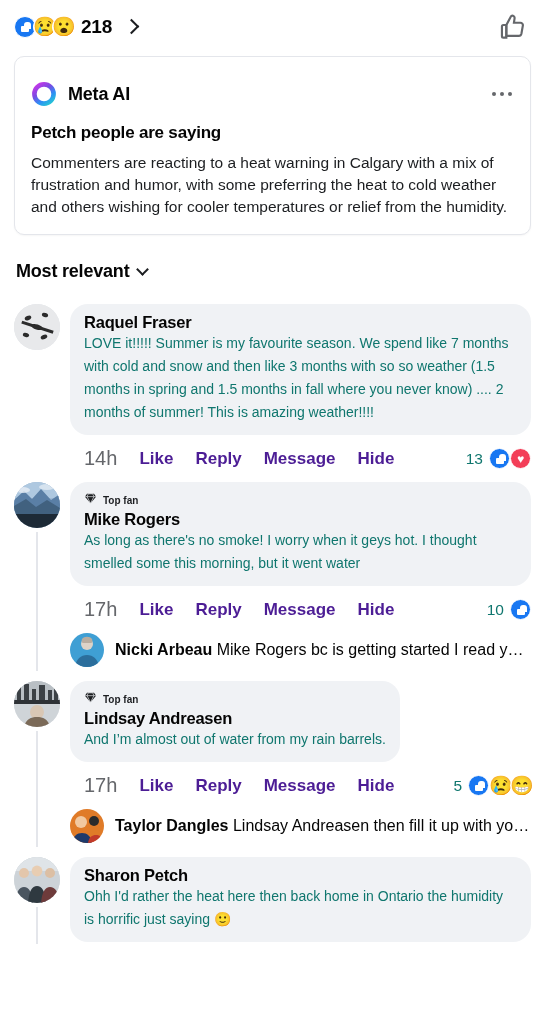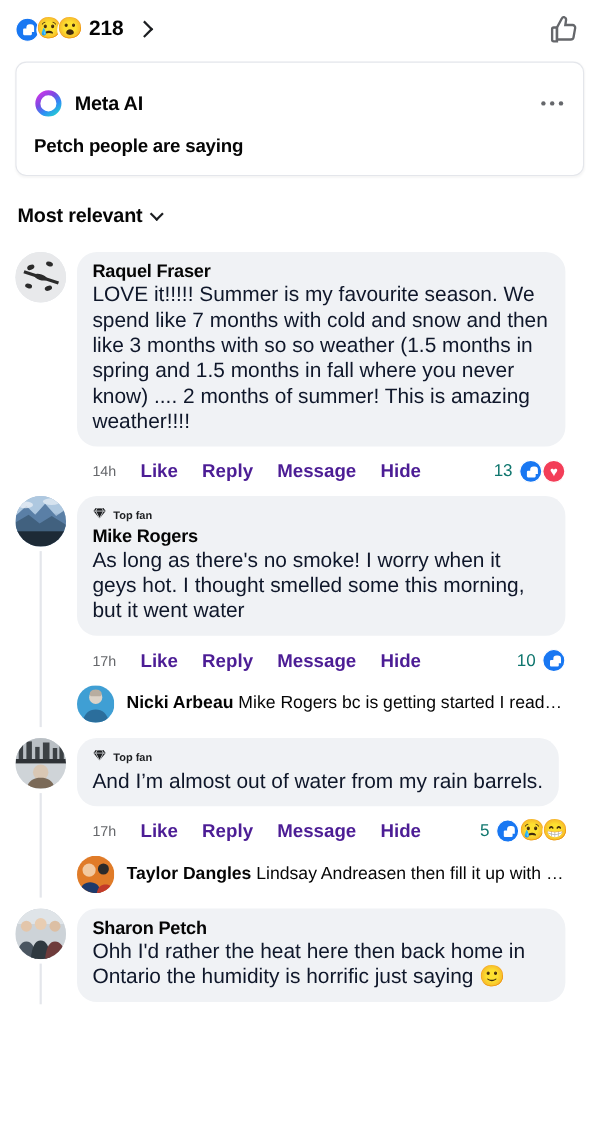--- a/index.html
+++ b/index.html
@@ -67,21 +67,21 @@
 
   
   .sort-row { display: flex; align-items: center; gap: 9px; padding: 26px 0 10px 16px; }
   .sort-label { font-size: 18px; font-weight: 700; letter-spacing: -0.2px; }
   .chev-down {
     width: 9px; height: 9px; border-bottom: 2.1px solid #1c1e21;
     border-right: 2.1px solid #1c1e21; transform: rotate(45deg); margin-bottom: 5px;
   }
 
   
-  .comments { padding: 0 31px 0 14px; position: relative; }
+  .comments { padding: 0 14px 0 14px; position: relative; }
   .comment { display: flex; gap: 10px; position: relative; padding-top: 12px; }
   .avatar-col { width: 46px; flex: none; position: relative; }
   .avatar {
     width: 46px; height: 46px; border-radius: 50%; overflow: hidden;
     background: #dfe3e8; display: block; position: relative;
   }
   .avatar svg { display: block; width: 46px; height: 46px; }
   .avatar-sm { width: 34px; height: 34px; border-radius: 50%; overflow: hidden; flex: none; }
   .avatar-sm svg { display: block; width: 34px; height: 34px; }
 
@@ -91,25 +91,25 @@
   }
 
   .body-col { flex: 1; min-width: 0; }
   .bubble {
     background: #F0F2F5; border-radius: 18px; padding: 9px 14px 11px 14px;
     display: inline-block; max-width: 100%;
   }
   .topfan { display: flex; align-items: center; gap: 6px; margin-bottom: 1px; }
   .topfan-label { font-size: 10px; font-weight: 600; color: #1c1e21; }
   .cname { font-size: 16.5px; font-weight: 700; letter-spacing: -0.2px; color: #050505; }
-  .ctext { font-size: 19px; line-height: 23px; color: #0f172a; }
+  .ctext { font-size: 14px; line-height: 23px; color: #0f766e; }
 
   .actions { display: flex; align-items: center; gap: 22px; padding: 12px 2px 0 14px; position: relative; }
   .act { font-size: 17px; font-weight: 700; color: #4c1d95; }
-  .act-time { font-size: 13px; font-weight: 400; color: #65676B; }
+  .act-time { font-size: 20px; font-weight: 400; color: #65676B; }
   .act-reacts { margin-left: auto; display: flex; align-items: center; gap: 2px; }
   .act-count { font-size: 15.5px; color: #0f766e; margin-right: 4px; }
   .act-reacts .rx { width: 21px; height: 21px; margin-right: -2px; }
 
   .reply-row { display: flex; align-items: center; gap: 11px; padding: 12px 0 2px 0; }
   .reply-text {
     font-size: 16px; color: #050505; white-space: nowrap;
     overflow: hidden; text-overflow: ellipsis; min-width: 0; flex: 1;
   }
   .reply-text b { font-weight: 700; }
@@ -155,20 +155,21 @@
         </span>
         <span class="ai-name">Meta AI</span>
       </div>
       <div class="ai-dots">
         <span></span>
           <span></span>
           <span></span>
       </div>
     </div>
     <div class="ai-title">Petch people are saying</div>
+    <div class="ai-body">Commenters are reacting to a heat warning in Calgary with a mix of frustration and humor, with some preferring the heat to cold weather and others wishing for cooler temperatures or relief from the humidity.</div>
   </div>
 
   <div class="sort-row">
     <span class="sort-label">Most relevant</span>
     <span class="chev-down"></span>
   </div>
 
   <div class="comments">
 
     <div class="comment">
@@ -291,20 +292,21 @@
           <div class="topfan">
             <span>
               <svg viewBox="0 0 14 14" width="13" height="13" fill="#1c1e21">
                 <path d="M3.2 2h7.6l2.2 3-6 7.2L1 5z"></path>
                 <path d="M1 5h12" stroke="#F0F2F5" stroke-width="0.7" fill="none"></path>
                 <path d="M4.6 2 3.3 5l3.7 7.2L10.7 5 9.4 2z" fill="none" stroke="#F0F2F5" stroke-width="0.7"></path>
               </svg>
             </span>
             <span class="topfan-label">Top fan</span>
           </div>
+          <div class="cname">Lindsay Andreasen</div>
           <div class="ctext">And I’m almost out of water from my rain barrels.</div>
         </div>
         <div class="actions">
           <span class="act-time">17h</span>
           <span class="act">Like</span>
           <span class="act">Reply</span>
           <span class="act">Message</span>
           <span class="act">Hide</span>
           <span class="act-reacts">
             <span class="act-count">5</span>

